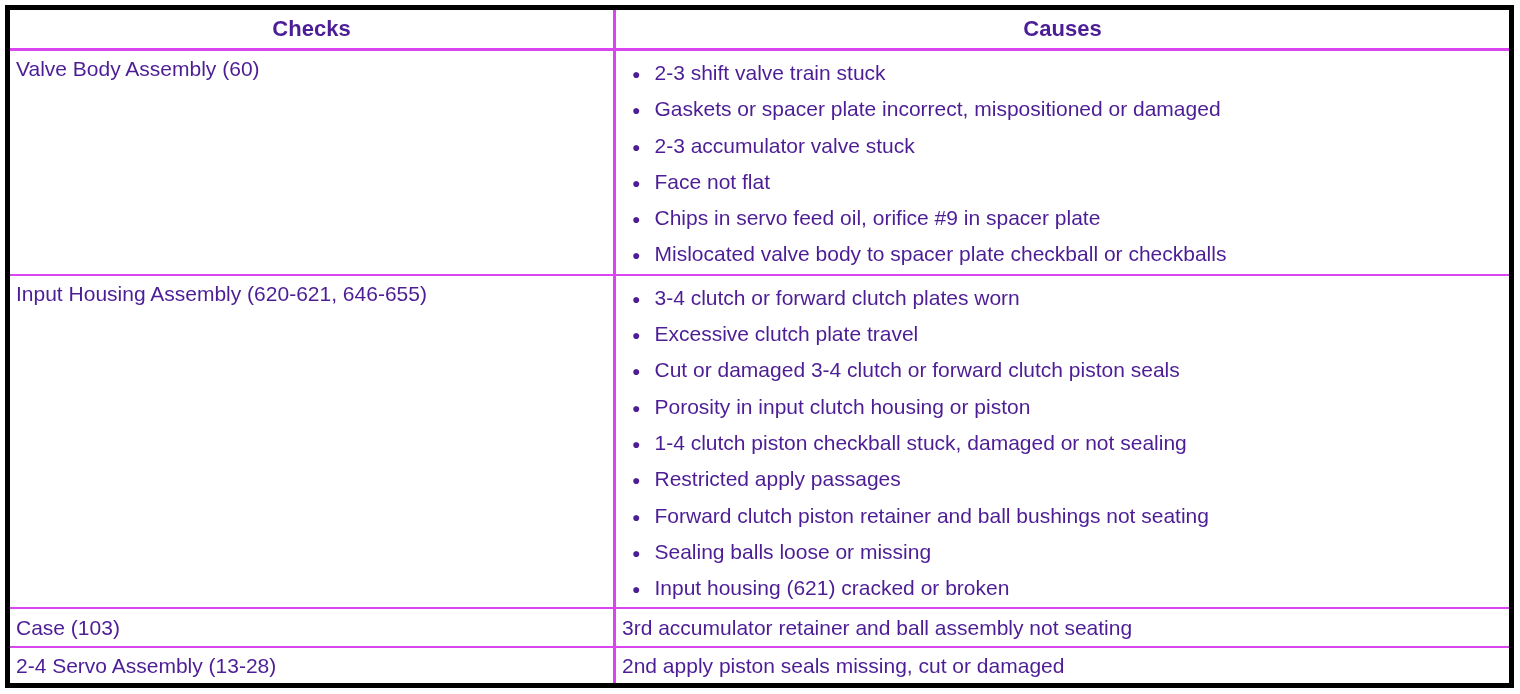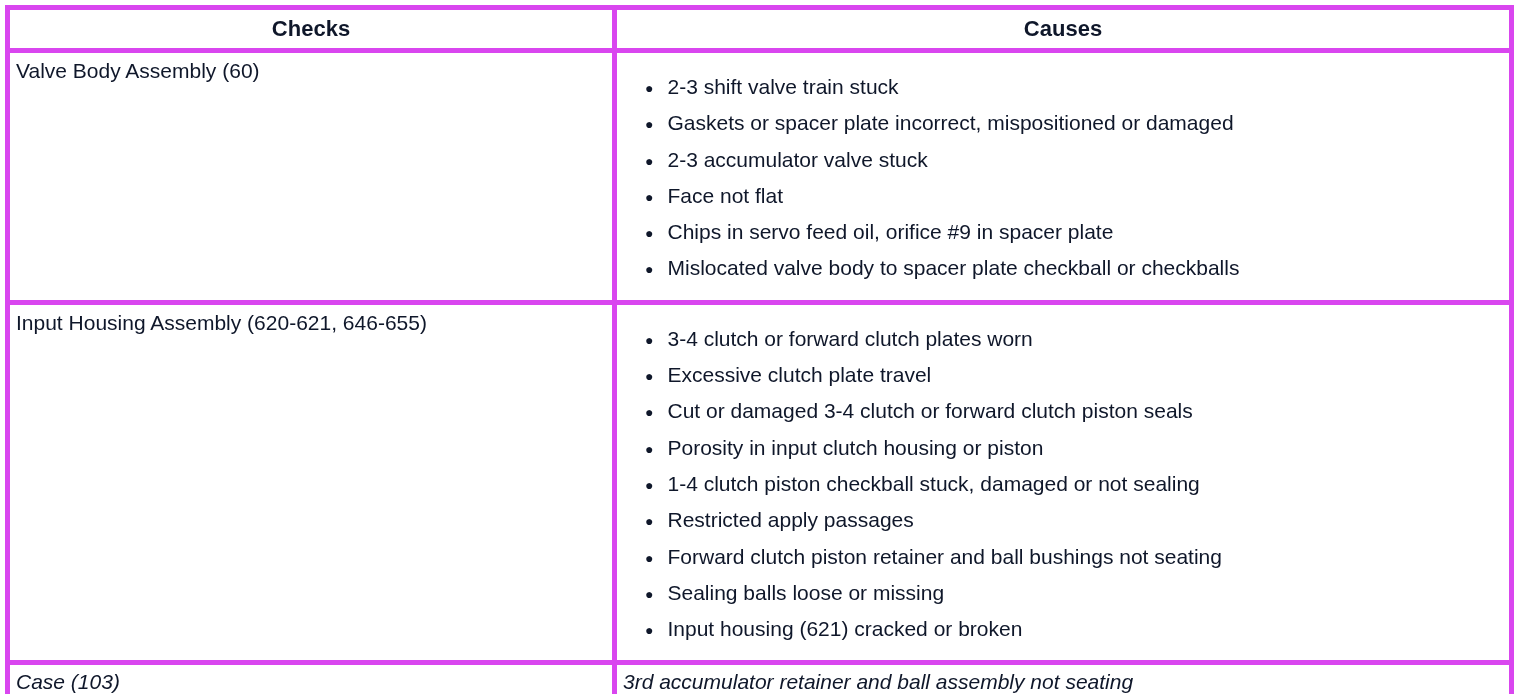--- a/index.html
+++ b/index.html
@@ -18,24 +18,24 @@
   }
   table.diag {
     width: 100%;
     height: 100%;
     border-collapse: collapse;
     table-layout: fixed;
     border: 5px solid #000000;
   }
   col.col-checks { width: 607px; }
   th, td {
-    border: 5px solid #d946ef;
+    border: 2px solid #d946ef;
     padding: 0;
     font-size: 21px;
-    color: #0f172a;
+    color: #4c1d95;
     overflow: hidden;
   }
   th {
     border-bottom-width: 3px;
   }
   td.check-cell, th.checks-h {
     border-right-width: 3px;
   }
   th {
     font-size: 22px;
@@ -55,42 +55,42 @@
   td.cause-cell {
     vertical-align: middle;
     padding-left: 6px;
   }
   td.cause-cell.bullets {
     vertical-align: top;
     padding-left: 0;
   }
   ul.cause-list {
     list-style: none;
-    margin: 12px;
+    margin: 0;
     padding: 5px 4px 0 0;
   }
   ul.cause-list li {
     display: flex;
     align-items: baseline;
     padding-left: 16px;
     line-height: 33.3px;
     white-space: nowrap;
   }
   ul.cause-list li::before {
     content: "\25CF";
     font-size: 14px;
     margin-right: 14px;
     position: relative;
     top: -1px;
     flex: 0 0 auto;
   }
   .row-h-1 { height: 44px; }
   .row-h-2 { height: 203px; }
   .row-h-3 { height: 322px; }
-  .row-h-4 { height: 39px; font-style: italic; }
+  .row-h-4 { height: 39px; }
   .row-h-5 { height: 38px; }
 </style>
 </head>
 <body>
 
 <table class="diag">
   <colgroup>
     <col class="col-checks">
     <col class="col-causes">
   </colgroup>

